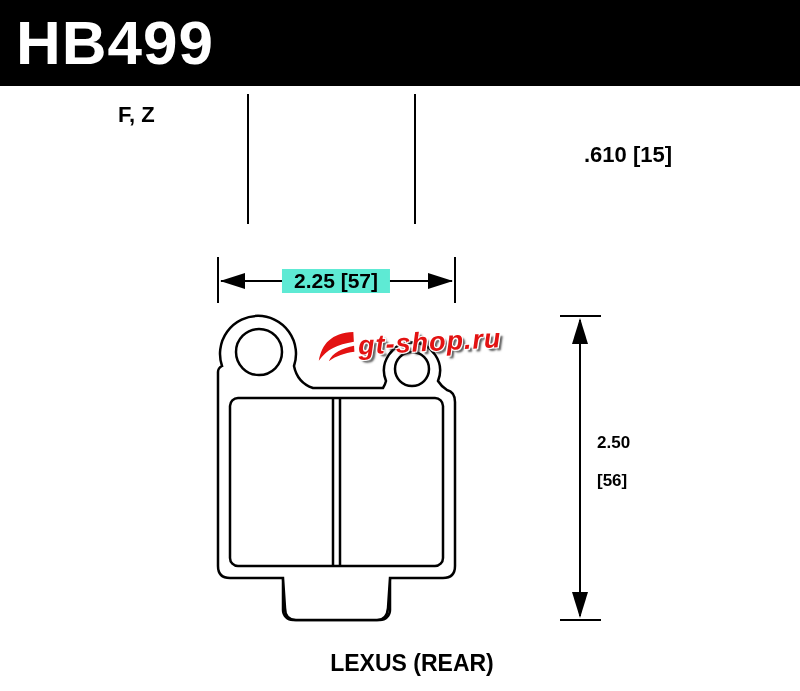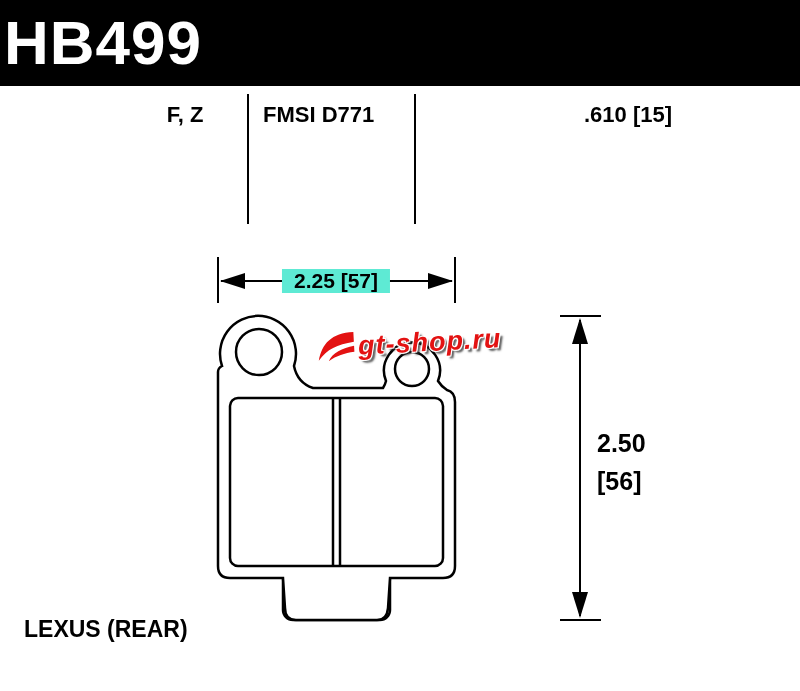--- a/index.html
+++ b/index.html
@@ -7,65 +7,64 @@
     position:relative;width:800px;height:691px;background:#ffffff;overflow:hidden;
     font-family:"Liberation Sans",sans-serif;color:#000;
   }
   
   .header{
     position:absolute;left:0;top:0;width:800px;height:86px;background:#000000;
     display:flex;align-items:center;
   }
   .part{
     color:#ffffff;font-size:62px;font-weight:bold;letter-spacing:1px;
-    padding-left:4px;line-height:1;
+    padding-left:16px;line-height:1;
   }
   
   .spec{position:absolute;top:102px;font-size:22px;font-weight:bold;white-space:nowrap;}
-  .spec.compounds{left:135px;width:100px;text-align:center;}
+  .spec.compounds{left:118px;width:100px;text-align:left;}
   .spec.fmsi{left:263px;}
-  .spec.thickness{left:584px;}
+  .spec.thickness{left:584px;margin-top:40px;}
   
   .drawing-svg{position:absolute;left:0;top:0;z-index:1;}
   
   .hdim-label{
     position:absolute;left:336px;top:281px;transform:translate(-50%,-50%);
     background:#5eead4;padding:0 12px;font-size:21px;font-weight:bold;z-index:2;white-space:nowrap;
   }
   .vdim-label{
     position:absolute;left:597px;top:424px;z-index:2;
-    font-size:25px;font-weight:bold;line-height:38px;white-space:nowrap;
+    font-size:17px;font-weight:bold;line-height:38px;white-space:nowrap;
   }
   .vdim-label span{display:block;}
   
   .watermark{
     position:absolute;left:316px;top:326px;z-index:3;display:flex;align-items:center;gap:2px;
     transform:rotate(-3deg);
   }
   .watermark-text{
     font-size:27px;font-weight:bold;font-style:italic;color:#e31212;letter-spacing:1px;
     text-shadow:-1px -1px 0 #fff,1px -1px 0 #fff,-1px 1px 0 #fff,1px 1px 0 #fff,3px 3px 2px rgba(40,40,40,.75);
   }
   
   .footer{
-    position:absolute;left:24px;right:0;top:616px;
+    position:absolute;left:24px;right:0;top:650px;text-align:center;
     font-size:23px;font-weight:bold;z-index:2;
   }
 </style>
 </head>
 <body>
 
 <div class="canvas">
 
   <div class="header">
     <span class="part">HB499</span>
   </div>
 
   <span class="spec compounds">F, Z</span>
-  <span class="spec fmsi">FMSI D771</span>
   <span class="spec thickness">.610 [15]</span>
 
   <svg class="drawing-svg" width="800" height="691" viewBox="0 0 800 691">
 
     <g stroke="#000" stroke-width="2">
       <line x1="248" y1="94" x2="248" y2="224"></line>
       <line x1="415" y1="94" x2="415" y2="224"></line>
     </g>
 
     <g stroke="#000" stroke-width="2" fill="#000">

